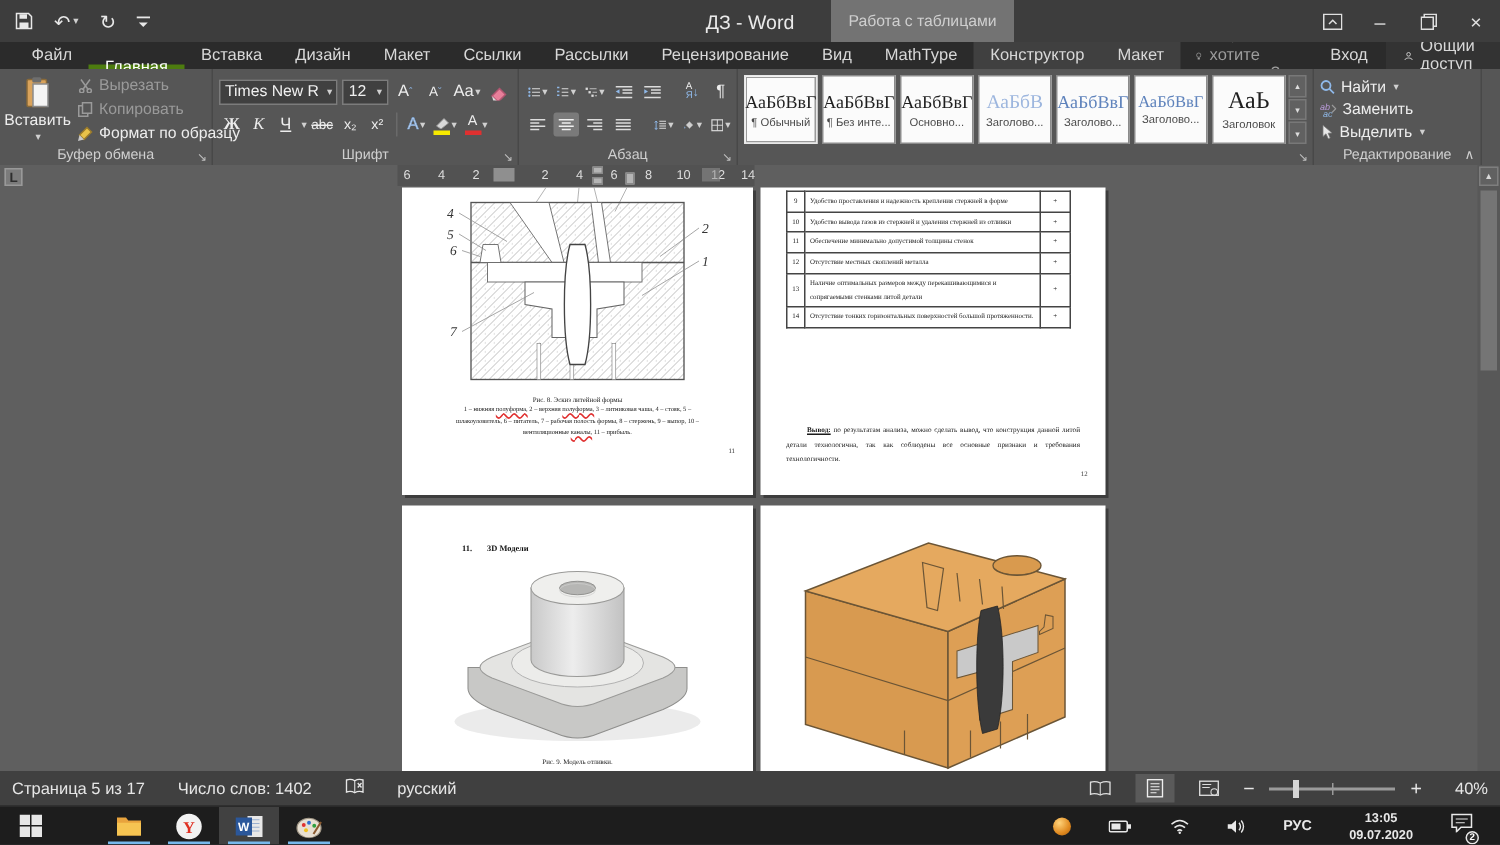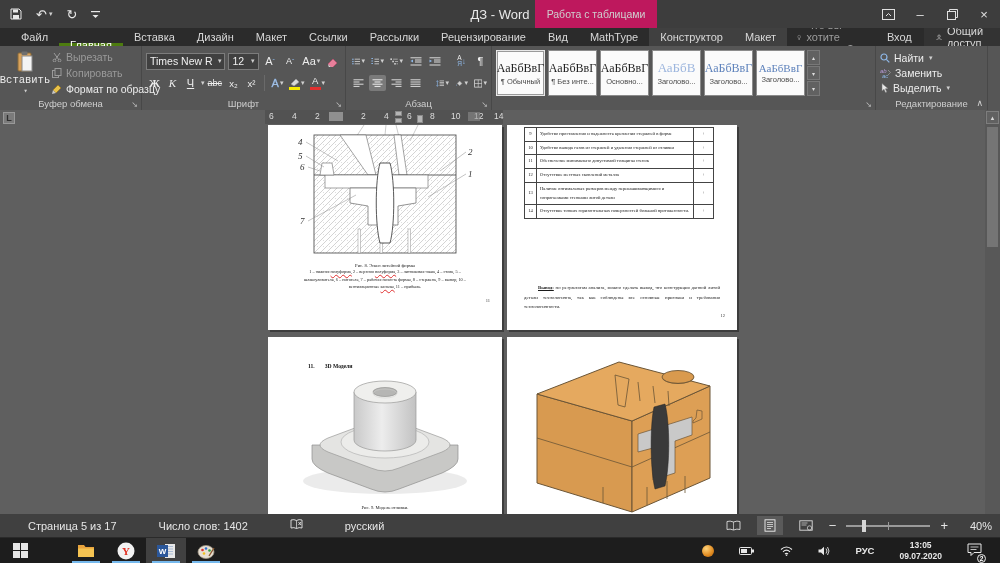--- a/index.html
+++ b/index.html
@@ -7,21 +7,21 @@
   .screen { position:relative; width:1000px; height:563px; overflow:hidden;
     font-family:"Liberation Sans", sans-serif; background:#5f5f5f; }
 
   
   .titlebar { position:relative; height:28px; background:#3d3d3d; color:#e8e8e8; }
   .qat { position:absolute; left:10px; top:0; height:28px; display:flex; align-items:center; gap:14px; }
   .qbtn { display:flex; align-items:center; color:#e8e8e8; font-size:13px; cursor:default; }
   .qbtn .mini-dd { font-size:7px; margin-left:2px; color:#cfcfcf; }
   .win-title { position:absolute; left:0; right:0; top:0; height:28px; display:flex;
     align-items:center; justify-content:center; font-size:13px; color:#eaeaea; pointer-events:none; }
-  .ctx-hdr { position:absolute; left:535px; top:0; width:122px; height:28px; background:#be185d;
+  .ctx-hdr { position:absolute; left:554px; top:0; width:122px; height:28px; background:#737373;
     display:flex; align-items:center; justify-content:center; font-size:10.5px; color:#cfcfcf; }
   .winctl { position:absolute; right:0; top:0; height:28px; display:flex; }
   .winctl > div { width:32px; height:28px; display:flex; align-items:center; justify-content:center;
     color:#e0e0e0; font-size:13px; }
 
   
   .tabrow { height:18px; background:#2b2b2b; display:flex; align-items:stretch; font-size:11px;
     color:#d8d8d8; padding-left:10px; }
   .tab { display:flex; align-items:center; padding:0 11px; white-space:nowrap; }
   .tab.sel { background:#4d7c0f; color:#fff;margin-top:15px; }
@@ -38,21 +38,21 @@
   .launcher { position:absolute; bottom:1px; right:3px; font-size:8px; color:#bdbdbd; }
   .vsep { width:1px; height:16px; background:#6a6a6a; margin:0 3px; align-self:center; }
   .rbtn { height:16px; min-width:17px; padding:0 2px; display:flex; align-items:center; justify-content:center;
     color:#ededed; font-size:11px; border-radius:2px; }
   .rbtn.act { background:#7a7a7a; }
   .dd { font-size:7px; color:#d0d0d0; margin-left:1px; }
   .disabled { color:#9a9a9a !important; }
 
   .clip-wrap { display:flex; gap:6px; width:133px; }
   .paste { width:42px; display:flex; flex-direction:column; align-items:center; justify-content:center;
-    color:#ededed; font-size:10.5px; gap:1px;font-family:Liberation Mono, monospace; }
+    color:#ededed; font-size:10.5px; gap:1px; }
   .clip-col { display:flex; flex-direction:column; justify-content:center; gap:2px; }
   .rrow { display:flex; align-items:center; gap:4px; font-size:10.5px; color:#ededed; height:14px; white-space:nowrap; }
 
   .font-grp { width:204px; }
   .frow { display:flex; align-items:center; height:22px; }
   .combo { background:#404040; border:1px solid #7c7c7c; height:17px; display:flex; align-items:center;
     font-size:10.5px; color:#f0f0f0; padding:0 3px; gap:3px; }
   .combo .dd { margin-left:auto; }
   .ul { text-decoration:underline; }
   .strike { text-decoration:line-through; }
@@ -109,21 +109,21 @@
     font-family:"Liberation Serif", serif; color:#111; display:flex; gap:10px; }
 
   .vscroll { position:absolute; right:0; top:0; width:15px; height:100%; background:#585858; }
   .vscroll .sbtn { position:absolute; top:1px; left:1px; width:13px; height:13px; background:#616161;
     border:1px solid #7e7e7e; color:#d8d8d8; font-size:6px; display:flex; align-items:center; justify-content:center; }
   .vscroll .thumb { position:absolute; top:17px; left:2px; width:11px; height:120px; background:#757575; }
 
   
   .statusbar { height:23px; background:#404040; color:#e6e6e6; font-size:11px; display:flex;
     align-items:center; padding:0 8px; }
-  .statusbar .sitem { margin-right:22px; white-space:nowrap;margin-left:20px; }
+  .statusbar .sitem { margin-right:22px; white-space:nowrap; }
   .sb-right { margin-left:auto; display:flex; align-items:center; gap:10px; }
   .viewbtn { width:26px; height:19px; display:flex; align-items:center; justify-content:center; }
   .viewbtn.act { background:#5a5a5a; }
   .zoomtrack { position:relative; width:84px; height:2px; background:#9a9a9a; }
   .zoomtick { position:absolute; left:50%; top:-3px; width:1px; height:8px; background:#9a9a9a; }
   .zoomthumb { position:absolute; left:16px; top:-5px; width:4px; height:12px; background:#d6d6d6; }
   .zsign { font-size:13px; color:#e6e6e6; }
 
   
   .taskbar { height:26px; background:#1d1d1d; border-top:1px solid #2a2a2a; display:flex; align-items:stretch; }
@@ -443,20 +443,24 @@
             <span class="prev lblue" style="font-size:13px;">АаБбВ</span>
             <span class="cname">Заголово...</span>
           </div>
           <div class="card">
             <span class="prev blue">АаБбВвГ</span>
             <span class="cname">Заголово...</span>
           </div>
           <div class="card">
             <span class="prev blue" style="font-size:11px;">АаБбВвГ</span>
             <span class="cname">Заголово...</span>
+          </div>
+          <div class="card">
+            <span class="prev big">АаЬ</span>
+            <span class="cname">Заголовок</span>
           </div>
         </div>
         <div class="sscroll" style="height:46px;">
           <div>▴</div>
           <div>▾</div>
           <div>▾</div>
         </div>
       </div>
       <div class="launcher">↘</div>
     </div>

